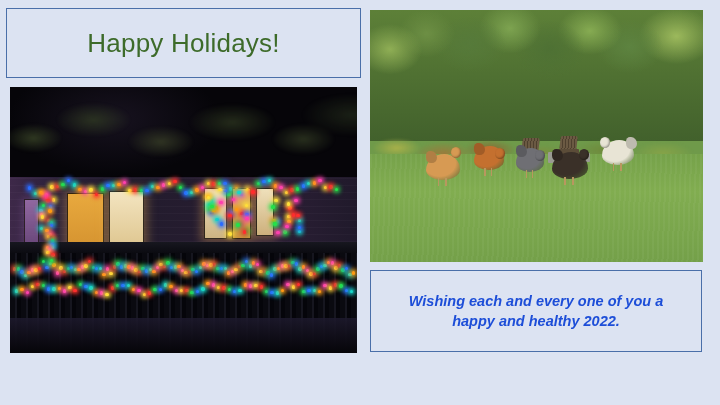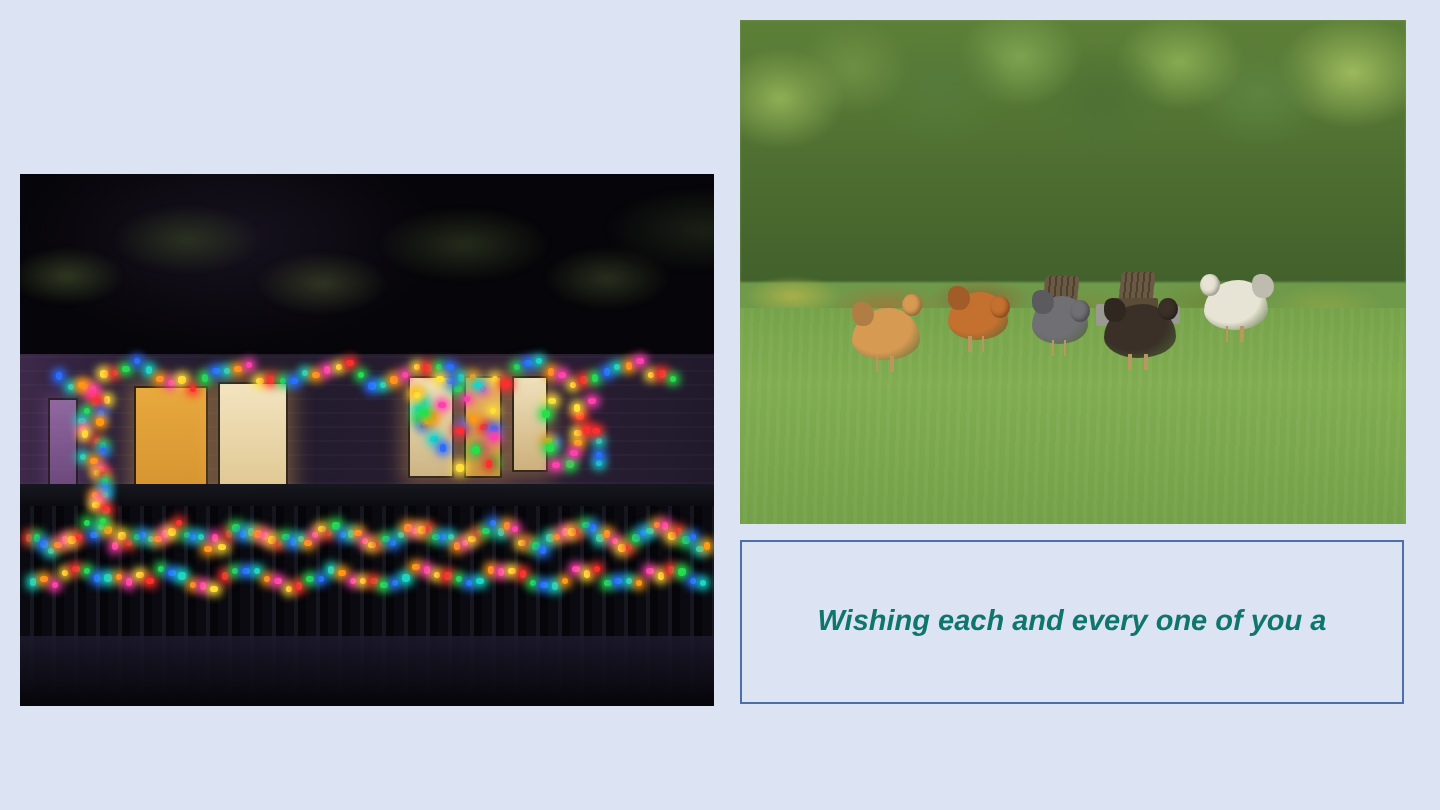--- a/index.html
+++ b/index.html
@@ -23,21 +23,21 @@
   }
 
   
   .msg-box{
     position:absolute; left:370px; top:270px; width:332px; height:82px;
     border:1.4px solid #4a6fa9; background:#dce3f2;
     display:flex; flex-direction:column; align-items:center; justify-content:center;
     padding:2px 6px;
   }
   .msg-line{
-    color:#0f766e; font-size:14.5px; font-style:italic; font-weight:bold;
+    color:#1d4ed8; font-size:14.5px; font-style:italic; font-weight:bold;
     line-height:1.38; text-align:center; white-space:nowrap;
   }
 
   
   .photo-night{
     position:absolute; left:10px; top:87px; width:347px; height:266px;
     overflow:hidden; background:#000;
   }
   .nsky{
     position:absolute; inset:0;
@@ -161,20 +161,23 @@
   .hen .body{ position:absolute; border-radius:54% 46% 52% 48% / 62% 60% 40% 38%; }
   .hen .head{ position:absolute; border-radius:50%; }
   .hen .tail{ position:absolute; border-radius:40% 60% 50% 50%; }
   .hen .leg{ position:absolute; width:1.6px; background:#b9975f; }
 </style>
 </head>
 <body>
 
 <div class="slide">
 
+  <div class="title-box">
+    <div class="title-text">Happy Holidays!</div>
+  </div>
 
   <div class="photo-night">
     <div class="nsky"></div>
     <div class="nfoliage"></div>
     <div class="nwall"></div>
     <div class="win w6"></div>
     <div class="win w1"></div>
     <div class="win w2"></div>
     <div class="win w3"></div>
     <div class="win w4"></div>
@@ -529,15 +532,16 @@
           <div class="head" style="left: -2px; top: 1px; width: 10px; height: 11px; background: rgb(232, 228, 213); box-shadow: rgba(0, 0, 0, 0.35) -1px -1px 2px inset;"></div>
           <div class="tail" style="left: 24px; top: 1px; width: 11px; height: 12px; background: rgb(232, 228, 213); filter: brightness(0.82);"></div>
           <div class="leg" style="left: 10.88px; top: 27px; height: 8px;"></div>
           <div class="leg" style="left: 17.92px; top: 27px; height: 8px;"></div>
         </div>
       </div>
   </div>
 
   <div class="msg-box">
     <div class="msg-line">Wishing each and every one of you a</div>
+    <div class="msg-line">happy and healthy 2022.</div>
   </div>
 
 </div>
 
 </body></html>

